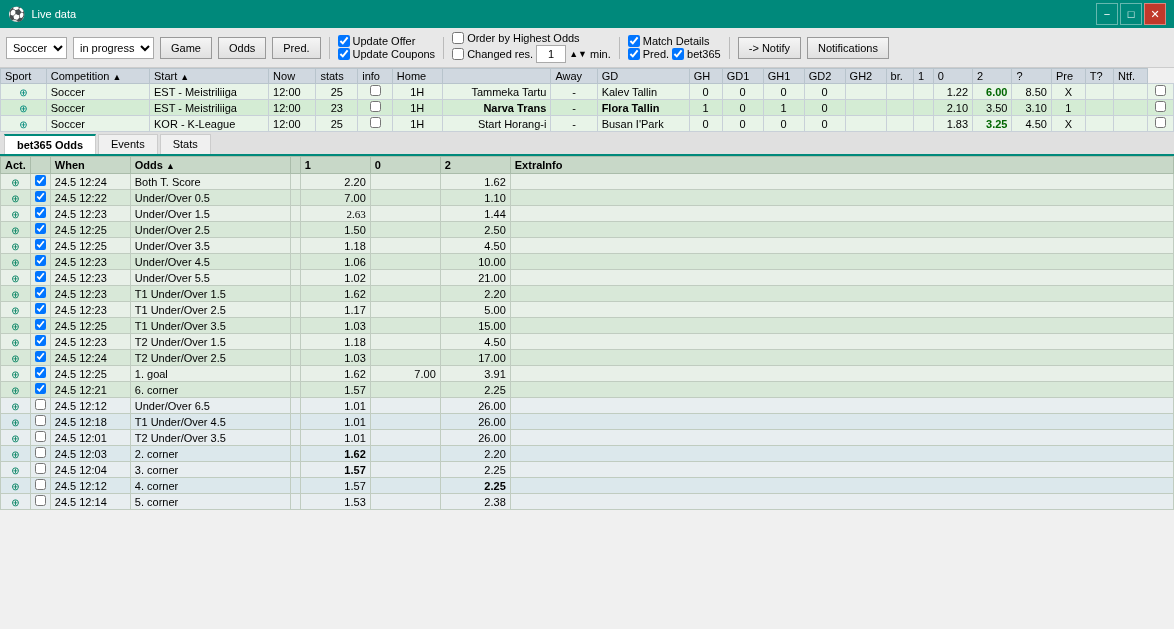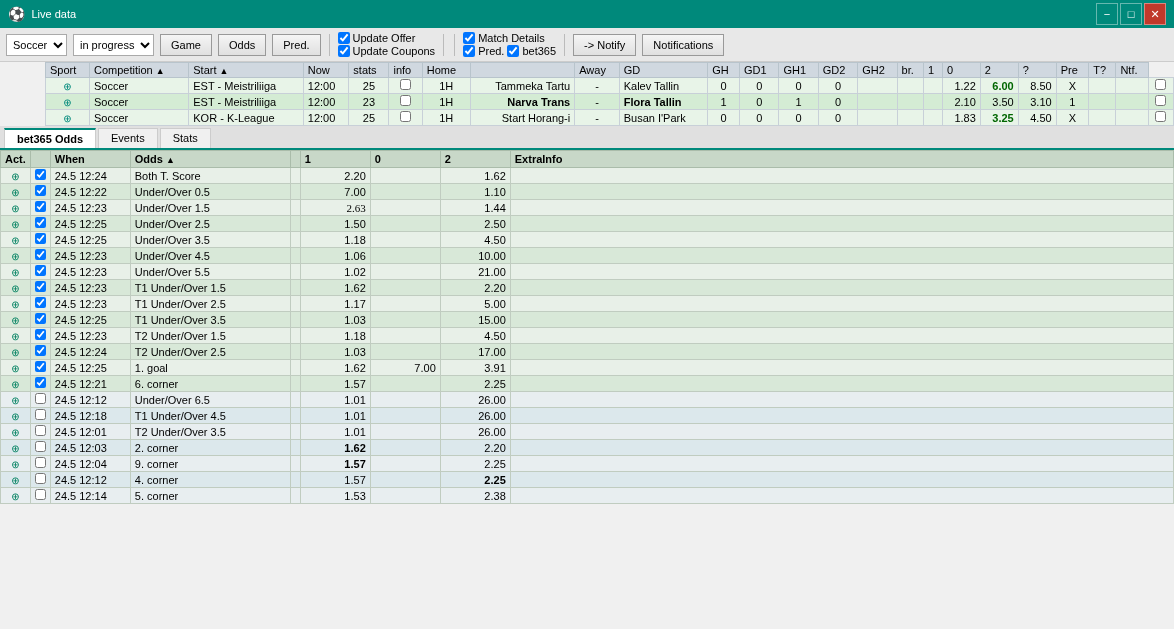--- a/index.html
+++ b/index.html
@@ -141,21 +141,21 @@
     .odds-row-odd { background: #d8e8d8; }
     .odds-row-inactive { background: #e8eef0; }
     .odds-row-inactive-alt { background: #dce8ec; }
 
     
     .main-content {
       display: flex;
       flex-direction: column;
       height: calc(629px - 28px);
     }
-    .top-section { flex-shrink: 0; padding-left: 45px; }
+    .top-section { flex-shrink: 0; }
     .bottom-section {
       flex: 1;
       display: flex;
       flex-direction: column;
       overflow: hidden;
     }
     .checkbox-small { width: 12px; height: 12px; }
     .sort-arrow { font-size: 9px; }
 
     
@@ -199,20 +199,33 @@
         <span>Update Offer</span>
       </div>
       <div class="toolbar-checkbox-row">
         <input type="checkbox" checked="" class="checkbox-small" style="">
         <span>Update Coupons</span>
       </div>
     </div>
 
     <div class="toolbar-sep"></div>
 
+    <div class="toolbar-checkbox-group">
+      <div class="toolbar-checkbox-row">
+        <input type="checkbox" class="checkbox-small" style="">
+        <span>Order by Highest Odds</span>
+      </div>
+      <div class="toolbar-checkbox-row">
+        <input type="checkbox" class="checkbox-small" style="">
+        <span>Changed res.</span>
+        <input type="text" class="min-input" value="1" style="">
+        <span style="font-size:9px;">▲▼</span>
+        <span>min.</span>
+      </div>
+    </div>
 
     <div class="toolbar-sep"></div>
 
     <div class="toolbar-checkbox-group">
       <div class="toolbar-checkbox-row">
         <input type="checkbox" checked="" class="checkbox-small" style="">
         <span>Match Details</span>
       </div>
       <div class="toolbar-checkbox-row">
         <input type="checkbox" checked="" class="checkbox-small" style="">
@@ -559,21 +572,21 @@
     <td></td>
     <td style="text-align:right;font-weight:bold;">1.62</td>
     <td style="text-align:right;"></td>
     <td style="text-align:right;">2.20</td>
     <td></td>
   </tr>
               <tr class="odds-row-inactive">
     <td style="text-align:center;"><span style="color:#008060;font-size:10px;">⊕</span></td>
     <td style="text-align:center;"><input type="checkbox" style="width: 11px; height: 11px;"></td>
     <td>24.5 12:04</td>
-    <td>9. corner</td>
+    <td>3. corner</td>
     <td></td>
     <td style="text-align:right;font-weight:bold;">1.57</td>
     <td style="text-align:right;"></td>
     <td style="text-align:right;">2.25</td>
     <td></td>
   </tr>
               <tr class="odds-row-inactive-alt">
     <td style="text-align:center;"><span style="color:#008060;font-size:10px;">⊕</span></td>
     <td style="text-align:center;"><input type="checkbox" style="width: 11px; height: 11px;"></td>
     <td>24.5 12:12</td>

